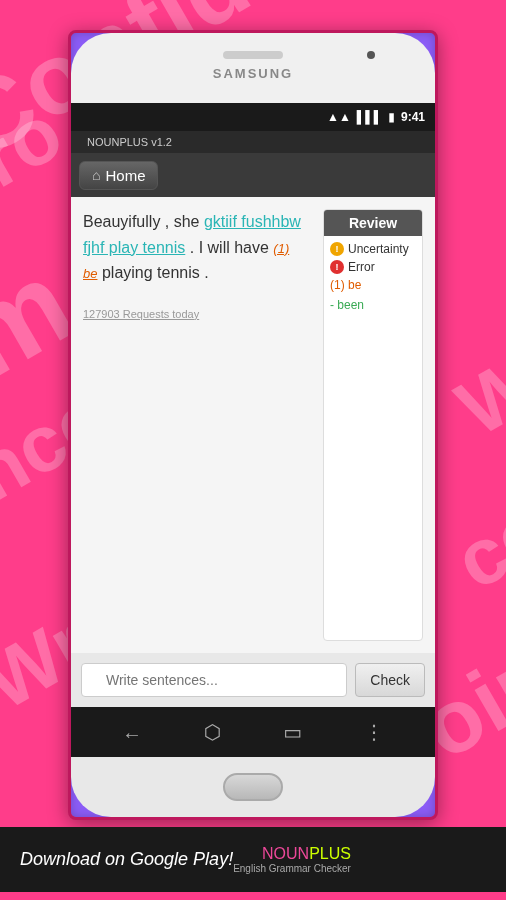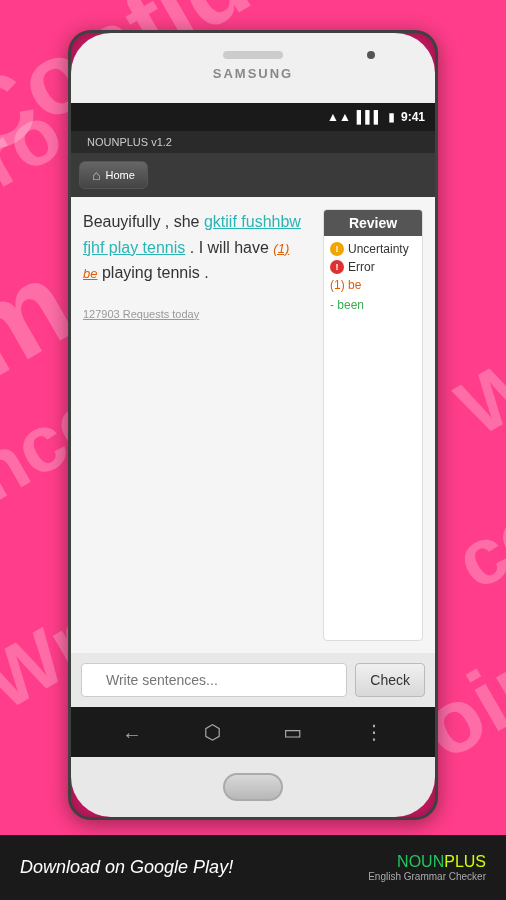--- a/index.html
+++ b/index.html
@@ -25,23 +25,23 @@
     }
 
     
     .phone-frame {
       position: absolute;
       top: 30px;
       left: 50%;
       transform: translateX(-50%);
       width: 370px;
       height: 790px;
-      background: #be185d;
-      border-radius: 23px;
-      border: 3px solid #404040;
+      background: #8b5cf6;
+      border-radius: 8px;
+      border: 3px solid #be185d;
       box-shadow: inset 0 0 10px rgba(0,0,0,0.2), 0 4px 20px rgba(0,0,0,0.4);
       z-index: 1;
       overflow: hidden;
     }
 
     
     .phone-top {
       background: #f0f0f0;
       height: 70px;
       display: flex;
@@ -131,21 +131,21 @@
       cursor: pointer;
     }
 
     .home-btn .home-icon {
       color: #ccc;
       font-size: 14px;
     }
 
     .home-btn-label {
       color: white;
-      font-size: 11px;
+      font-size: 15px;
       text-align: center;
     }
 
     .nav-title {
       color: white;
       font-size: 16px;
       font-weight: bold;
       flex: 1;
       text-align: center;
       padding-right: 40px;
@@ -314,45 +314,45 @@
       width: 60px;
       height: 28px;
       background: linear-gradient(180deg, #d8d8d8 0%, #b8b8b8 100%);
       border-radius: 14px;
       border: 2px solid #aaa;
     }
 
     
     .bottom-banner {
       position: absolute;
-      bottom: 0;
+      bottom: 8px;
       left: 0;
       width: 506px;
       height: 65px;
       background: #1a1a1a;
       display: flex;
       align-items: center;
-      justify-content: space-between;
+      justify-content: flex-start;
       padding: 0 20px;
       z-index: 10;
     }
 
     .download-text {
       color: white;
       font-size: 18px;
       font-style: italic;
     }
 
     .nounplus-logo {
       display: flex;
       flex-direction: column;
       align-items: flex-end;
     }
 
-    .nounplus-noun { color: #22c55e; }
+    .nounplus-noun { color: #ec4899; }
     .nounplus-plus { color: #ccff00; }
 
     .nounplus-tagline {
       color: #aaa;
       font-size: 10px;
     }
 
     .phone-screen {
       display: flex;
       flex-direction: column;

